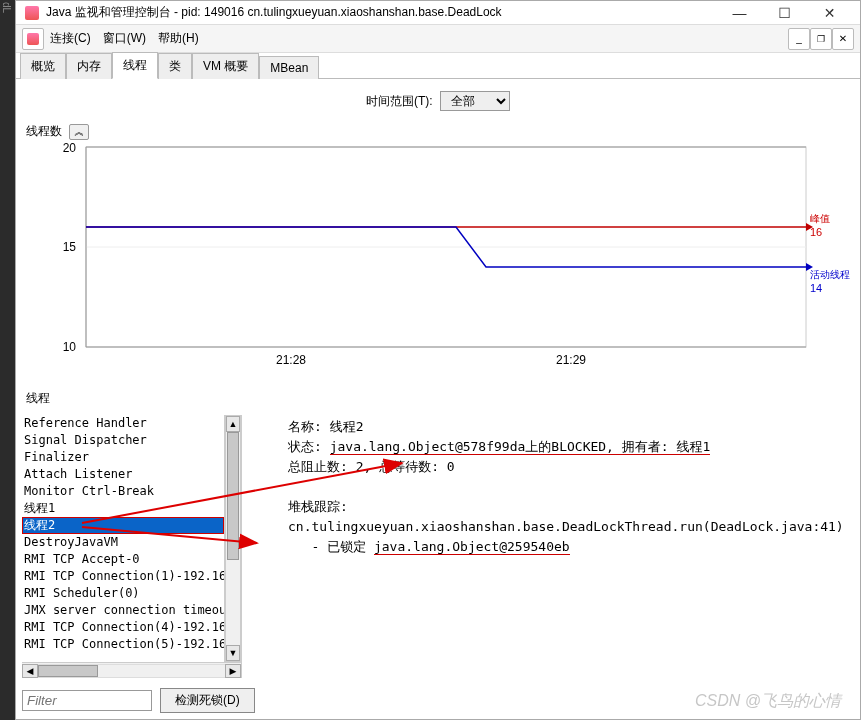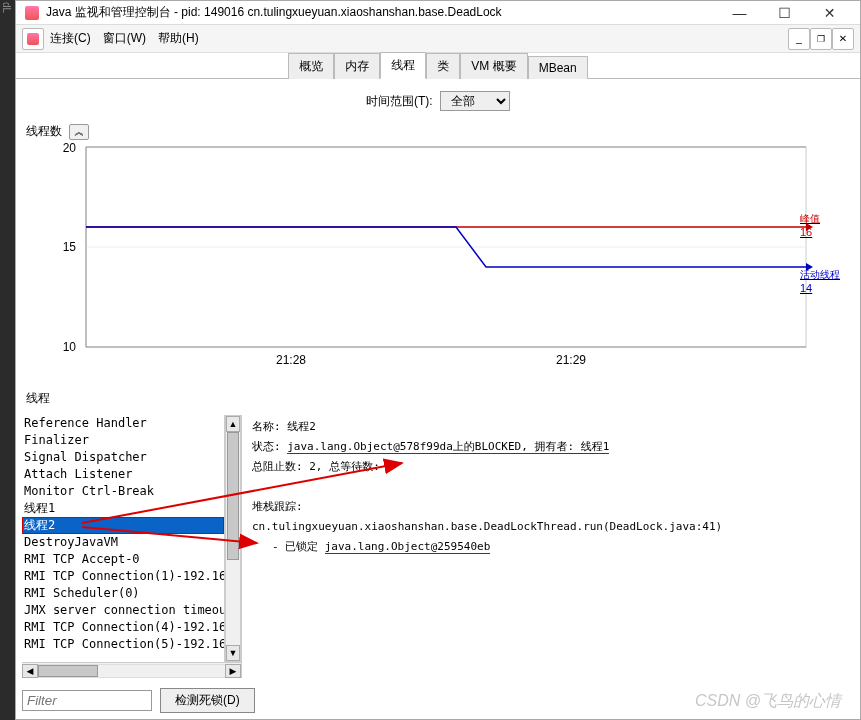--- a/index.html
+++ b/index.html
@@ -8,51 +8,51 @@
   .left-strip .tab { color: #888; font-size: 10px; writing-mode: vertical-lr; padding: 2px 1px; }
   .win { position: absolute; left: 15px; top: 0; right: 0; bottom: 0; background: #fff; border: 1px solid #aaa; display: flex; flex-direction: column; }
   .titlebar { height: 24px; background: #fff; border-bottom: 1px solid #ddd; display: flex; align-items: center; padding: 0 8px; }
   .titlebar .icon { width: 16px; height: 16px; margin-right: 6px; display: inline-flex; align-items: center; justify-content: center; }
   .titlebar .title { flex: 1; font-size: 12px; }
   .titlebar .winbtn { width: 45px; height: 30px; display: flex; align-items: center; justify-content: center; font-size: 14px; color: #333; }
   .toolbar { height: 28px; border-bottom: 1px solid #ddd; display: flex; align-items: center; padding: 0 6px; gap: 0; background: #f5f5f5; }
   .toolbar .btn { width: 22px; height: 22px; border: 1px solid #bbb; background: #fff; display: inline-flex; align-items: center; justify-content: center; border-radius: 2px; }
   .toolbar .menu-item { padding: 2px 6px; }
   .toolbar .spacer { flex: 1; }
-  .tabsbar { height: 26px; border-bottom: 1px solid #bbb; display: flex; align-items: flex-end; padding: 0 4px; gap: 0; background: #fff; justify-content: center; }
+  .tabsbar { height: 26px; border-bottom: 1px solid #bbb; display: flex; align-items: flex-end; padding: 0 4px; gap: 0; background: #fff; }
   .tabsbar .tab { padding: 4px 10px; border: 1px solid #bbb; border-bottom: none; background: #eee; position: relative; top: 1px; font-size: 12px; }
   .tabsbar .tab.active { background: #fff; border-bottom: 1px solid #fff; }
   .content { flex: 1; padding: 8px 6px 6px 6px; display: flex; flex-direction: column; gap: 6px; overflow: hidden; }
   .rowctrl { text-align: center; padding: 4px 0; }
   .rowctrl label { margin-right: 4px; }
   select { font-size: 12px; border: 1px solid #999; background: #efefef; padding: 1px 18px 1px 6px; }
   .chart-section { position: relative; }
   .chart-title { font-size: 12px; margin: 2px 0 2px 4px; }
   .chart-title .collapse-btn { display: inline-block; border: 1px solid #999; border-radius: 2px; padding: 0 4px; font-size: 10px; margin-left: 4px; background: #f0f0f0; }
   .chart-wrap { position: relative; height: 240px; margin-left: 4px; }
   .chart-svg { display: block; }
-  .legend-right { position: absolute; right: 14px; top: 70px; font-size: 11px; text-align: left; text-decoration: underline; }
+  .legend-right { position: absolute; right: 4px; top: 70px; font-size: 11px; text-align: left; }
   .legend-right .peak { color: #c00; }
   .legend-right .live { color: #00c; margin-top: 30px; }
   .threads-title { font-size: 12px; margin: 2px 0 2px 4px; }
   .threads-pane { flex: 1; display: flex; gap: 6px; min-height: 0; }
   .thread-list-wrap { width: 220px; display: flex; flex-direction: column; border-right: 1px solid #ccc; }
   .thread-list { flex: 1; overflow: hidden; border-right: 1px solid #ccc; font-family: "NSimSun","SimSun",monospace; font-size: 12px; line-height: 17px; position: relative; }
   .thread-list .item { padding: 0 2px; white-space: nowrap; overflow: hidden; }
   .thread-list .item.selected { background: #0a64c8; color: #fff; }
   .thread-list .item.selected.boxed { outline: 1px solid #c00; outline-offset: -1px; }
   .scrollbar-h { height: 16px; border-top: 1px solid #ccc; background: #f0f0f0; display: flex; align-items: center; }
   .scrollbar-h .arrow { width: 16px; height: 14px; border: 1px solid #aaa; background: #e8e8e8; display: flex; align-items: center; justify-content: center; font-size: 9px; }
   .scrollbar-h .track { flex: 1; height: 14px; background: #f0f0f0; border: 1px solid #ddd; border-left: none; border-right: none; position: relative; }
   .scrollbar-h .thumb { position: absolute; left: 0; top: 0; bottom: 0; width: 60px; background: #c8c8c8; border: 1px solid #999; }
   .list-scroll-v { width: 16px; background: #f0f0f0; border: 1px solid #ccc; display: flex; flex-direction: column; }
   .list-scroll-v .arrow { height: 16px; border: 1px solid #aaa; background: #e8e8e8; display: flex; align-items: center; justify-content: center; font-size: 9px; }
   .list-scroll-v .track { flex: 1; position: relative; }
   .list-scroll-v .thumb { position: absolute; top: 0; left: 1px; right: 1px; height: 60%; background: #c8c8c8; border: 1px solid #999; }
-  .thread-detail { flex: 1; font-family: "NSimSun","SimSun",monospace; font-size: 11px; line-height: 20px; padding: 2px 4px; position: relative; overflow: hidden; }
+  .thread-detail { flex: 1; font-family: "NSimSun","SimSun",monospace; font-size: 13px; line-height: 20px; padding: 2px 4px; position: relative; overflow: hidden; margin-left: 36px; }
   .underline-red { border-bottom: 1px solid #c00; }
   .bottombar { display: flex; align-items: center; gap: 8px; padding-top: 4px; }
   .bottombar input[type=text] { width: 130px; padding: 2px 4px; border: 1px solid #999; font-style: italic; color: #888; }
   .bottombar button { padding: 3px 14px; border: 1px solid #888; background: #efefef; font-size: 12px; }
   .watermark { position: absolute; right: 20px; bottom: 8px; color: rgba(160,160,160,0.6); font-size: 16px; font-style: italic; pointer-events: none; }
   .arrows-overlay { position: absolute; left: 0; right: 0; pointer-events: none; }
   .java-icon { background: linear-gradient(#f7a, #e55); border-radius: 2px; width: 14px; height: 14px; }
 </style>
 </head>
 <body>
@@ -139,22 +139,22 @@
       </div>
     </div>
 
     <div class="threads-title">线程</div>
 
     <div class="threads-pane" style="position:relative">
       <div class="thread-list-wrap">
         <div style="display:flex;flex:1;min-height:0">
           <div class="thread-list" id="thread-list">
               <div class="item">Reference Handler</div>
+              <div class="item">Signal Dispatcher</div>
               <div class="item">Finalizer</div>
-              <div class="item">Signal Dispatcher</div>
               <div class="item">Attach Listener</div>
               <div class="item">Monitor Ctrl-Break</div>
               <div class="item">线程1</div>
               <div class="item selected boxed">线程2</div>
               <div class="item">DestroyJavaVM</div>
               <div class="item">RMI TCP Accept-0</div>
               <div class="item">RMI TCP Connection(1)-192.168.9</div>
               <div class="item">RMI Scheduler(0)</div>
               <div class="item">JMX server connection timeout 1</div>
               <div class="item">RMI TCP Connection(4)-192.168.9</div>

